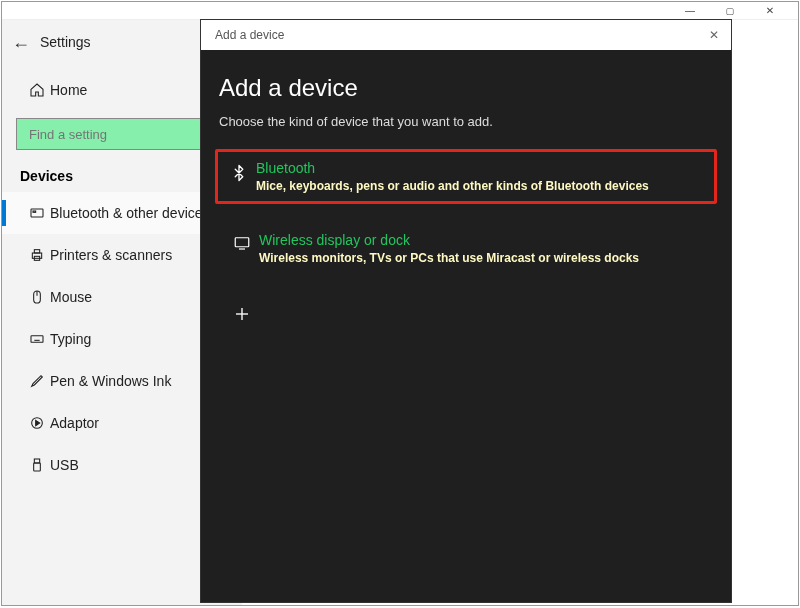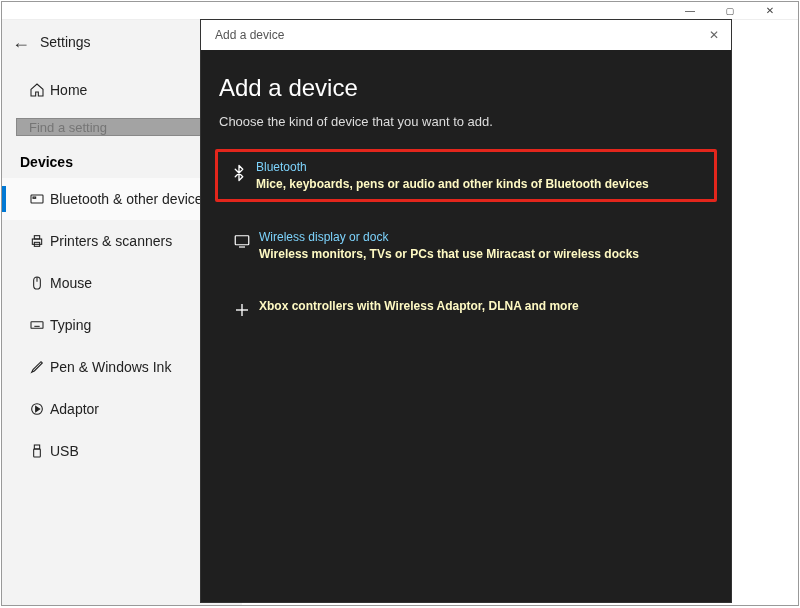--- a/index.html
+++ b/index.html
@@ -59,22 +59,22 @@
       display: flex; align-items: center;
       padding: 10px 0 10px 22px;
       margin-top: 14px;
       text-align: center;
     }
     .sb-icon { width: 26px; font-size: 15px; color: #222; display: inline-flex; align-items: center; justify-content: center; }
     .sb-icon svg { display: block; }
     .sb-label { font-size: 14px; color: #222; }
     .search-box {
       margin: 10px 14px 0 14px;
-      height: 18px;
-      background: #a3a3a3;
+      height: 32px;
+      background: #86efac;
       border: 1px solid #888;
       display: flex; align-items: center;
       padding: 0 10px;
     }
     .search-box input {
       border: none; outline: none;
       font-size: 13px; flex: 1;
       background: transparent;
     }
     .category-label {
@@ -146,21 +146,21 @@
       margin-left: -4px; margin-right: -4px;
     }
     .opt-icon {
       width: 34px;
       display: flex; justify-content: center;
       font-size: 18px; color: #fff;
       padding-top: 2px;
     }
     .opt-icon svg { display: block; }
     .opt-text { flex: 1; }
-    .opt-title { font-size: 12px; color: #7dd3fc; margin-bottom: 3px; }
+    .opt-title { font-size: 14px; color: #22c55e; margin-bottom: 3px; }
     .opt-desc { font-size: 12px; color: #fef9c3; font-weight: 600; }
     .modal-footer {
       padding: 14px 18px 18px 0;
       display: flex; justify-content: flex-end;
     }
     .cancel-btn {
       background: #3a3a3a;
       color: #fff;
       border: none;
       padding: 8px 40px;
@@ -304,18 +304,17 @@
     </div>
 
     <div class="device-option">
       <div class="opt-icon">
         <svg width="18" height="18" viewBox="0 0 24 24" fill="none" stroke="#fff" stroke-width="1.8">
             <line x1="12" y1="4" x2="12" y2="20"></line>
             <line x1="4" y1="12" x2="20" y2="12"></line>
           </svg>
       </div>
       <div class="opt-text">
-        <div class="opt-desc">Xbox controllers with Wireless Adaptor, DLNA and more</div>
       </div>
     </div>
 
   </div>
 </div>
 
 </body></html>

